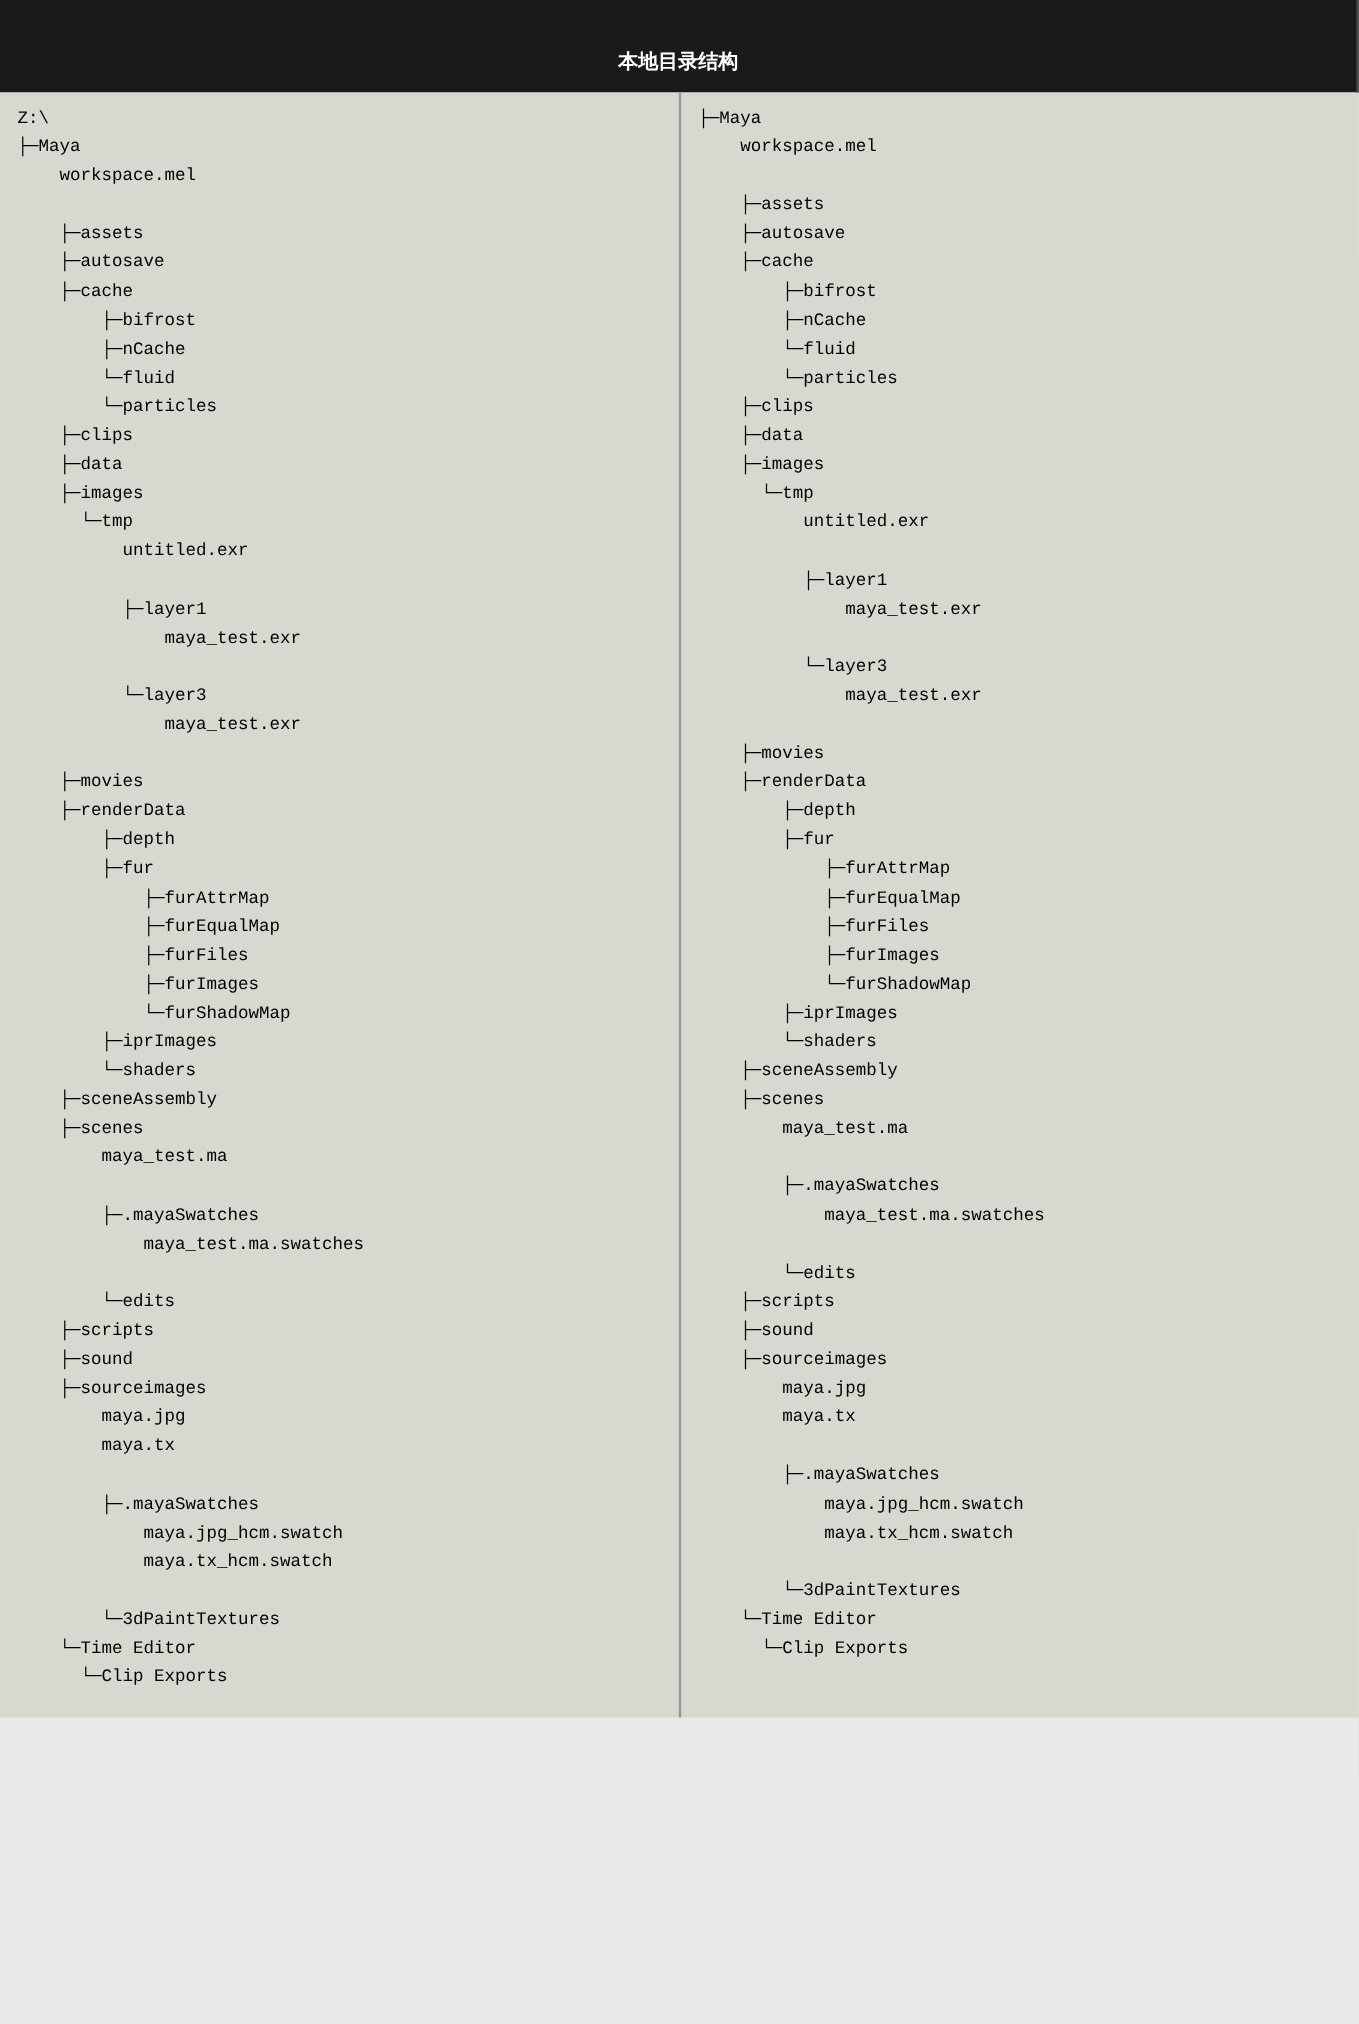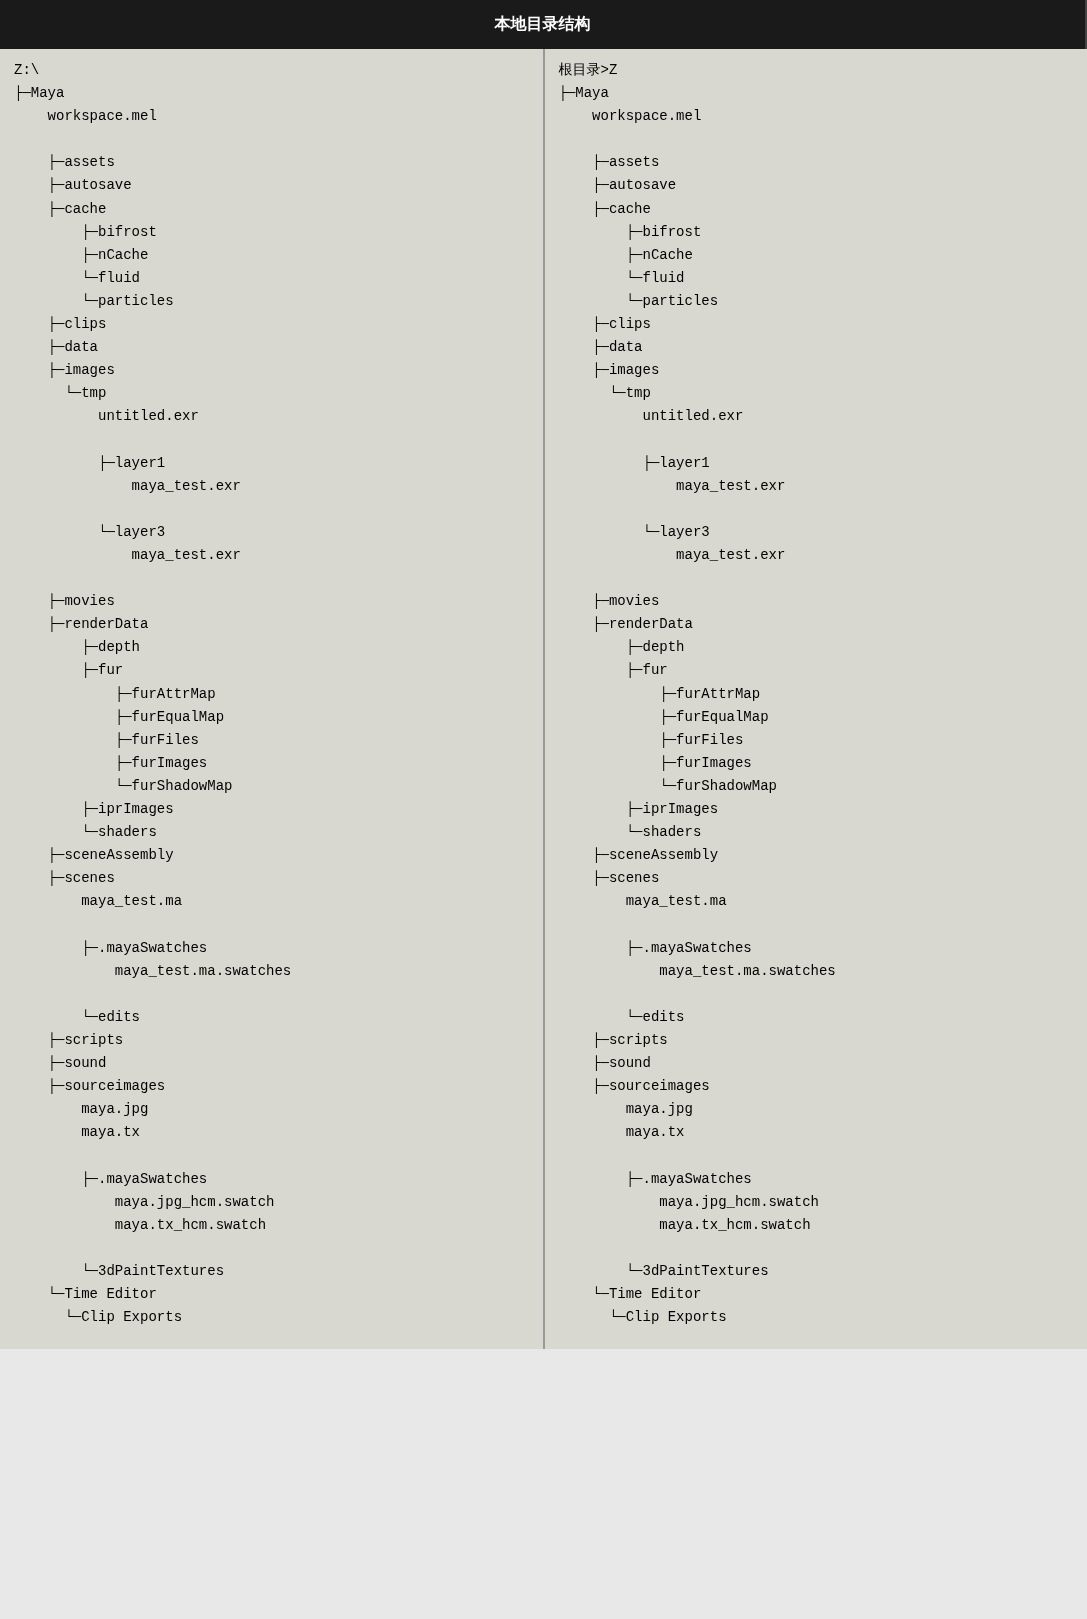--- a/index.html
+++ b/index.html
@@ -17,20 +17,21 @@
       background: #1a1a1a;
       color: #fff;
       font-family: Arial, sans-serif;
       font-size: 16px;
       font-weight: bold;
     }
     .header-cell {
       flex: 1;
       text-align: center;
       padding: 14px 26px;
+      margin-top: 25px;
     }
     .header-divider {
       width: 2px;
       background: #444;
     }
     .content-area {
       display: flex;
       width: 100%;
       background: #d8d8d0;
     }
@@ -110,21 +111,20 @@
       <span class="tree-line">        ├─.mayaSwatches</span>
       <span class="tree-line">            maya.jpg_hcm.swatch</span>
       <span class="tree-line">            maya.tx_hcm.swatch</span>
       <span class="tree-line">&nbsp;</span>
       <span class="tree-line">        └─3dPaintTextures</span>
       <span class="tree-line">    └─Time Editor</span>
       <span class="tree-line">      └─Clip Exports</span>
     </div>
   <div class="panel-divider"></div>
   <div class="panel" id="right-panel">
-      <span class="tree-line">根目录&gt;Z</span>
       <span class="tree-line">├─Maya</span>
       <span class="tree-line">    workspace.mel</span>
       <span class="tree-line">&nbsp;</span>
       <span class="tree-line">    ├─assets</span>
       <span class="tree-line">    ├─autosave</span>
       <span class="tree-line">    ├─cache</span>
       <span class="tree-line">        ├─bifrost</span>
       <span class="tree-line">        ├─nCache</span>
       <span class="tree-line">        └─fluid</span>
       <span class="tree-line">        └─particles</span>

